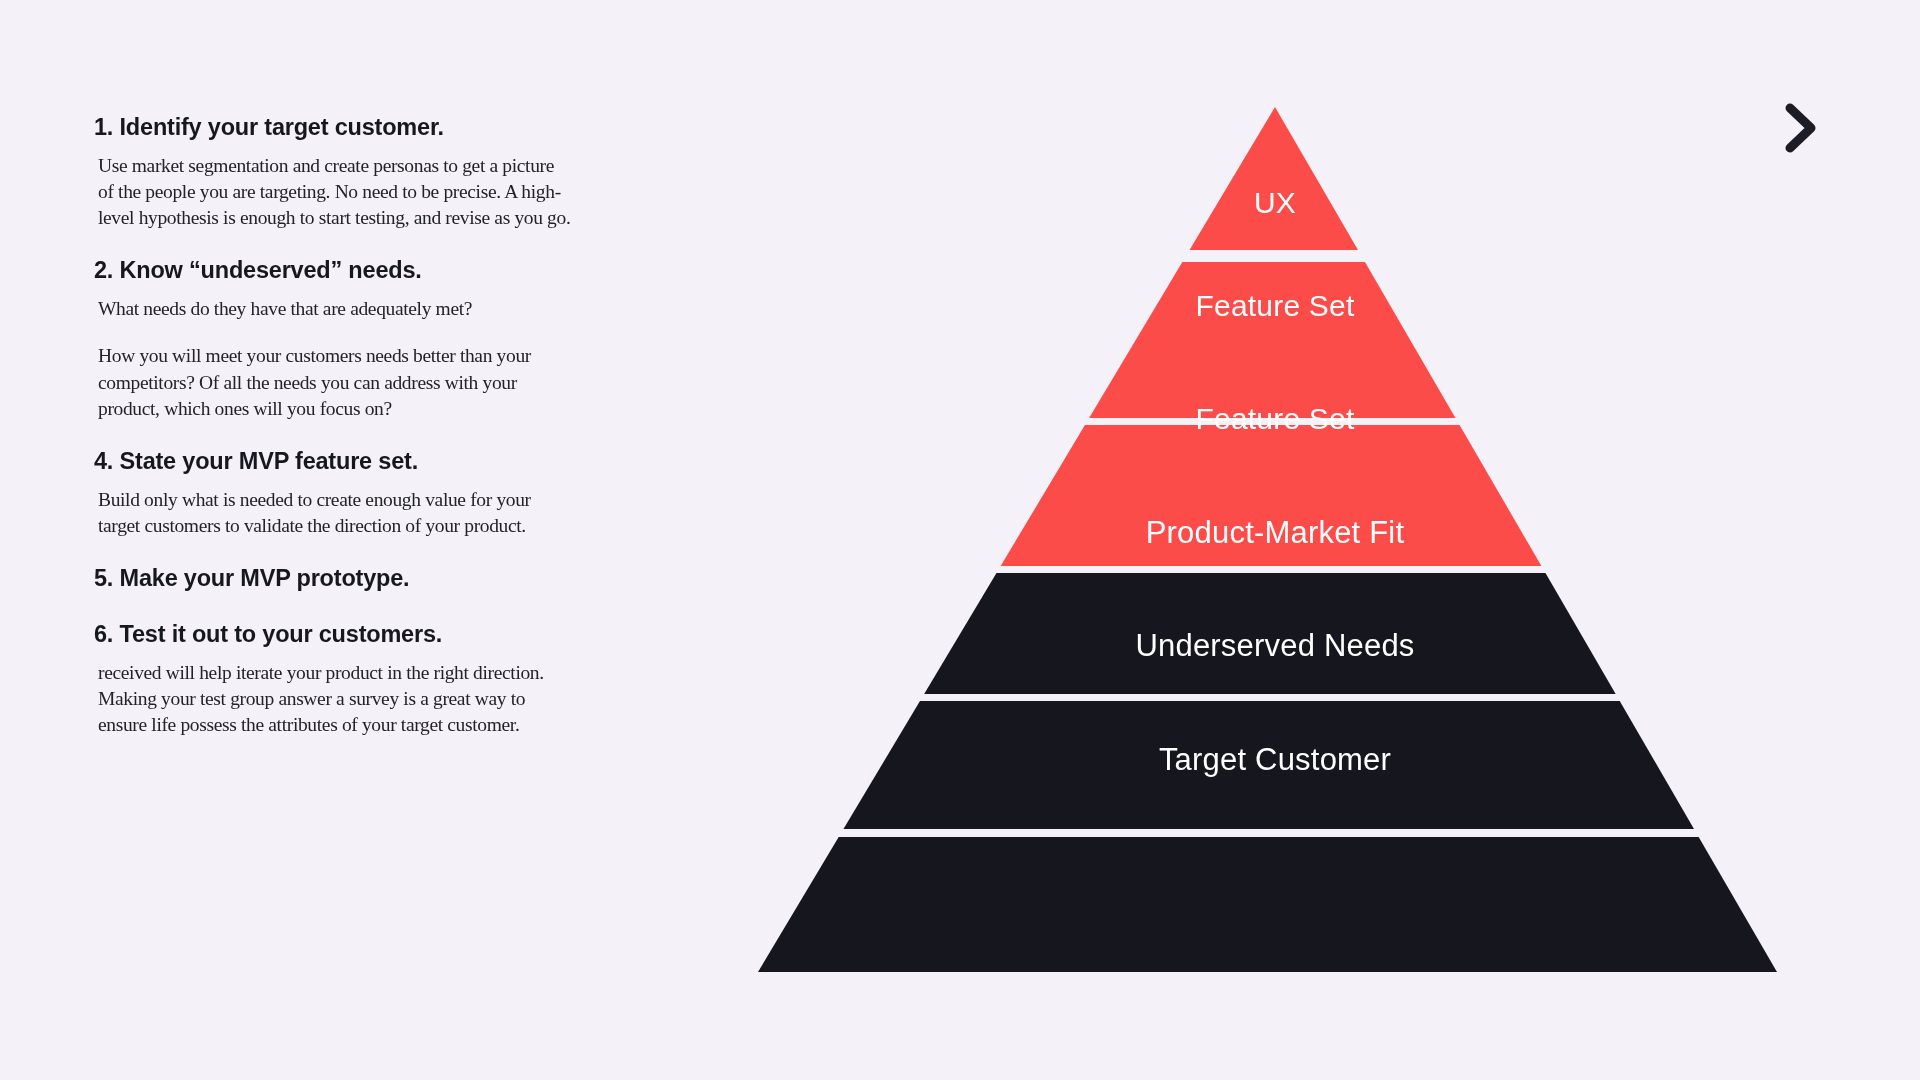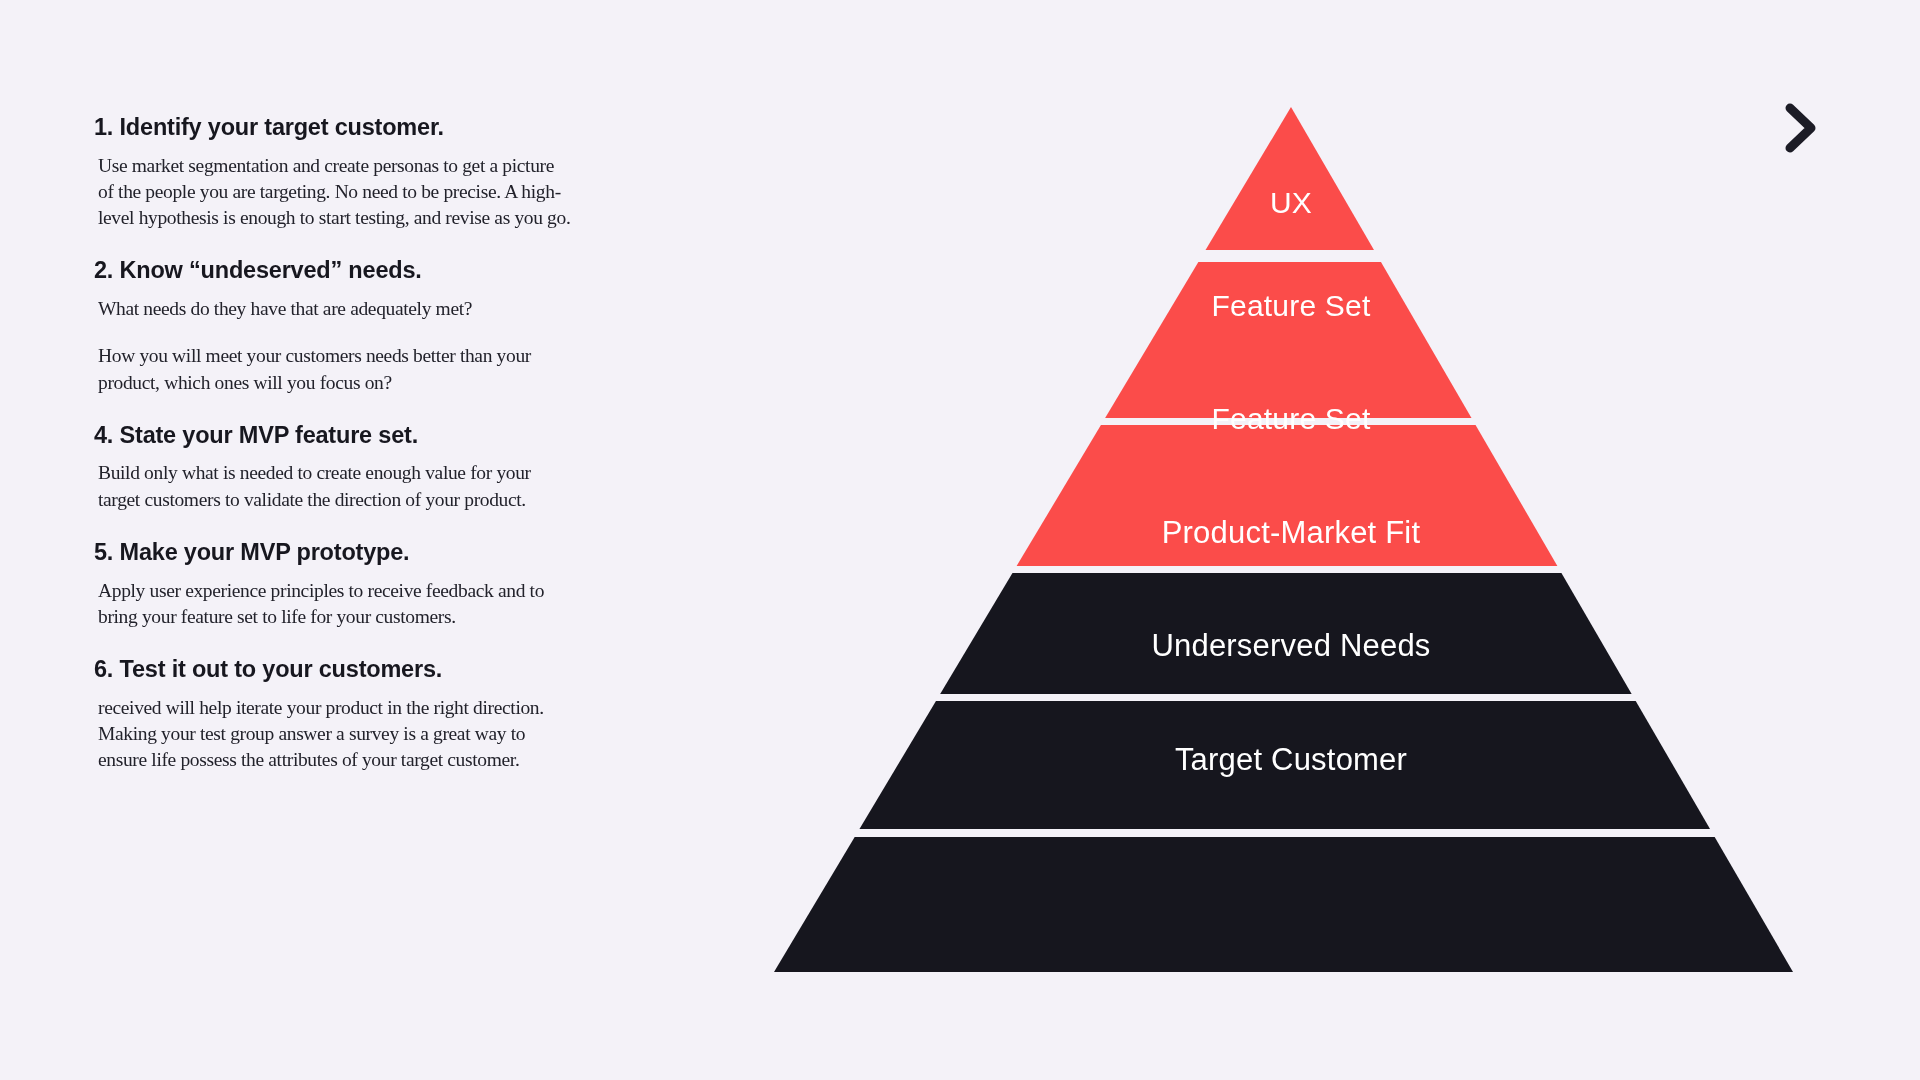--- a/index.html
+++ b/index.html
@@ -56,21 +56,21 @@
   }
 
   .step-body .ln { display: block; }
 
   .gap-lg { margin-bottom: 24px; }
   .gap-md { margin-bottom: 21px; }
 
   
   #pyramid-wrap {
     position: absolute;
-    left: 756px;
+    left: 740px;
     top: 80px;
     width: 1060px;
     height: 920px;
     text-align: center;
   }
 
   #pyramid-svg {
     display: block;
     width: 1060px;
     height: 920px;
@@ -115,38 +115,35 @@
     <div class="step gap-md">
       <p class="step-title">2. Know “undeserved” needs.</p>
       <p class="step-body">
         <span class="ln">What needs do they have that are adequately met?</span>
       </p>
     </div>
 
     <div class="step gap-lg">
       <p class="step-body">
         <span class="ln">How you will meet your customers needs better than your</span>
+        <span class="ln">competitors? Of all the needs you can address with your</span>
         <span class="ln">product, which ones will you focus on?</span>
       </p>
     </div>
 
     <div class="step gap-lg">
       <p class="step-title">4. State your MVP feature set.</p>
       <p class="step-body">
         <span class="ln">Build only what is needed to create enough value for your</span>
         <span class="ln">target customers to validate the direction of your product.</span>
       </p>
     </div>
 
     <div class="step gap-lg">
       <p class="step-title">5. Make your MVP prototype.</p>
-      <p class="step-body">
-        <span class="ln">Apply user experience principles to receive feedback and to</span>
-        <span class="ln">bring your feature set to life for your customers.</span>
-      </p>
     </div>
 
     <div class="step">
       <p class="step-title">6. Test it out to your customers.</p>
       <p class="step-body">
         <span class="ln">received will help iterate your product in the right direction.</span>
         <span class="ln">Making your test group answer a survey is a great way to</span>
         <span class="ln">ensure life possess the attributes of your target customer.</span>
       </p>
     </div>

